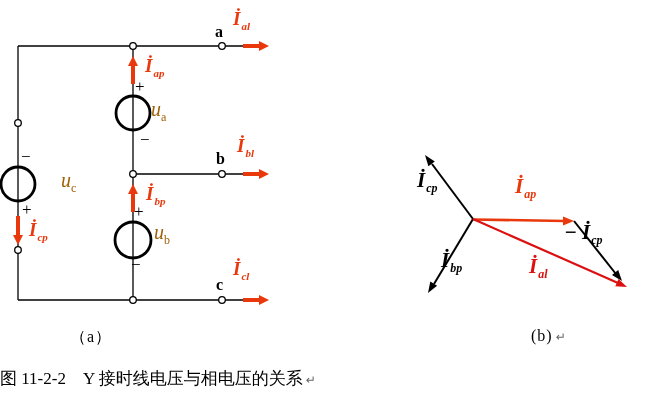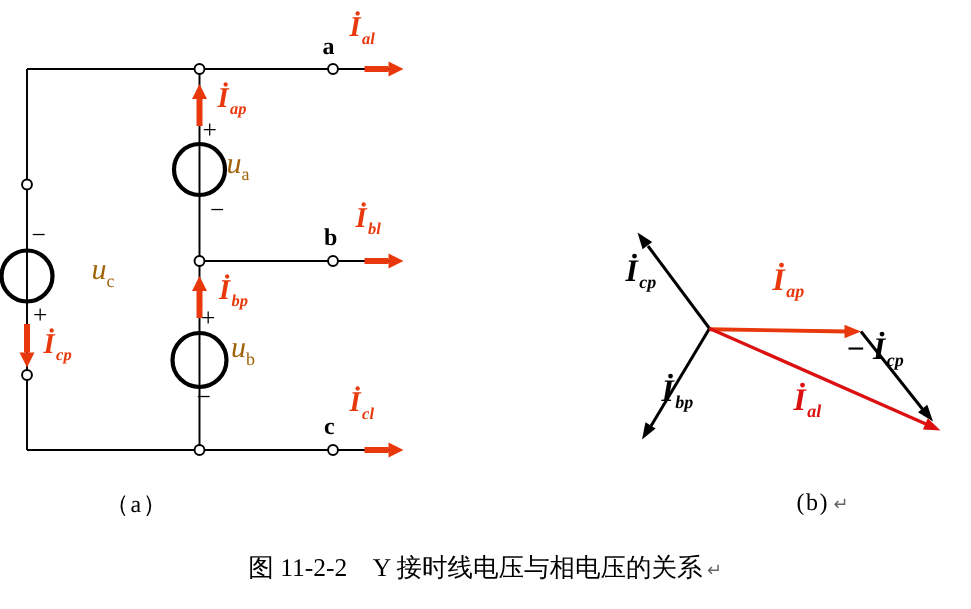--- a/index.html
+++ b/index.html
@@ -19,21 +19,21 @@
   .black{color:#000000;}
   .redpure{color:#dc1010;}
   .term{font-weight:bold;font-size:16px;color:#000;}
   .ulab{font-style:italic;font-weight:normal;font-size:20px;color:#a16207;}
   .ulab .sub{font-size:12px;font-style:normal;vertical-align:-5px;}
   .pol{font-size:17px;color:#000;}
   .subfig{font-size:16px;color:#000;letter-spacing:1px;}
   .pmark{font-size:12px;color:#666;margin-left:3px;}
   .caption{
     position:absolute;left:0;top:367px;width:647px;
-    text-align:center;font-size:17px;color:#000;
+    text-align:left;font-size:17px;color:#000;
   }
 </style>
 </head>
 <body>
 
 <div class="stage">
 
   <svg width="647" height="406" viewBox="0 0 647 406">
 
     <g stroke="#000" fill="none">

